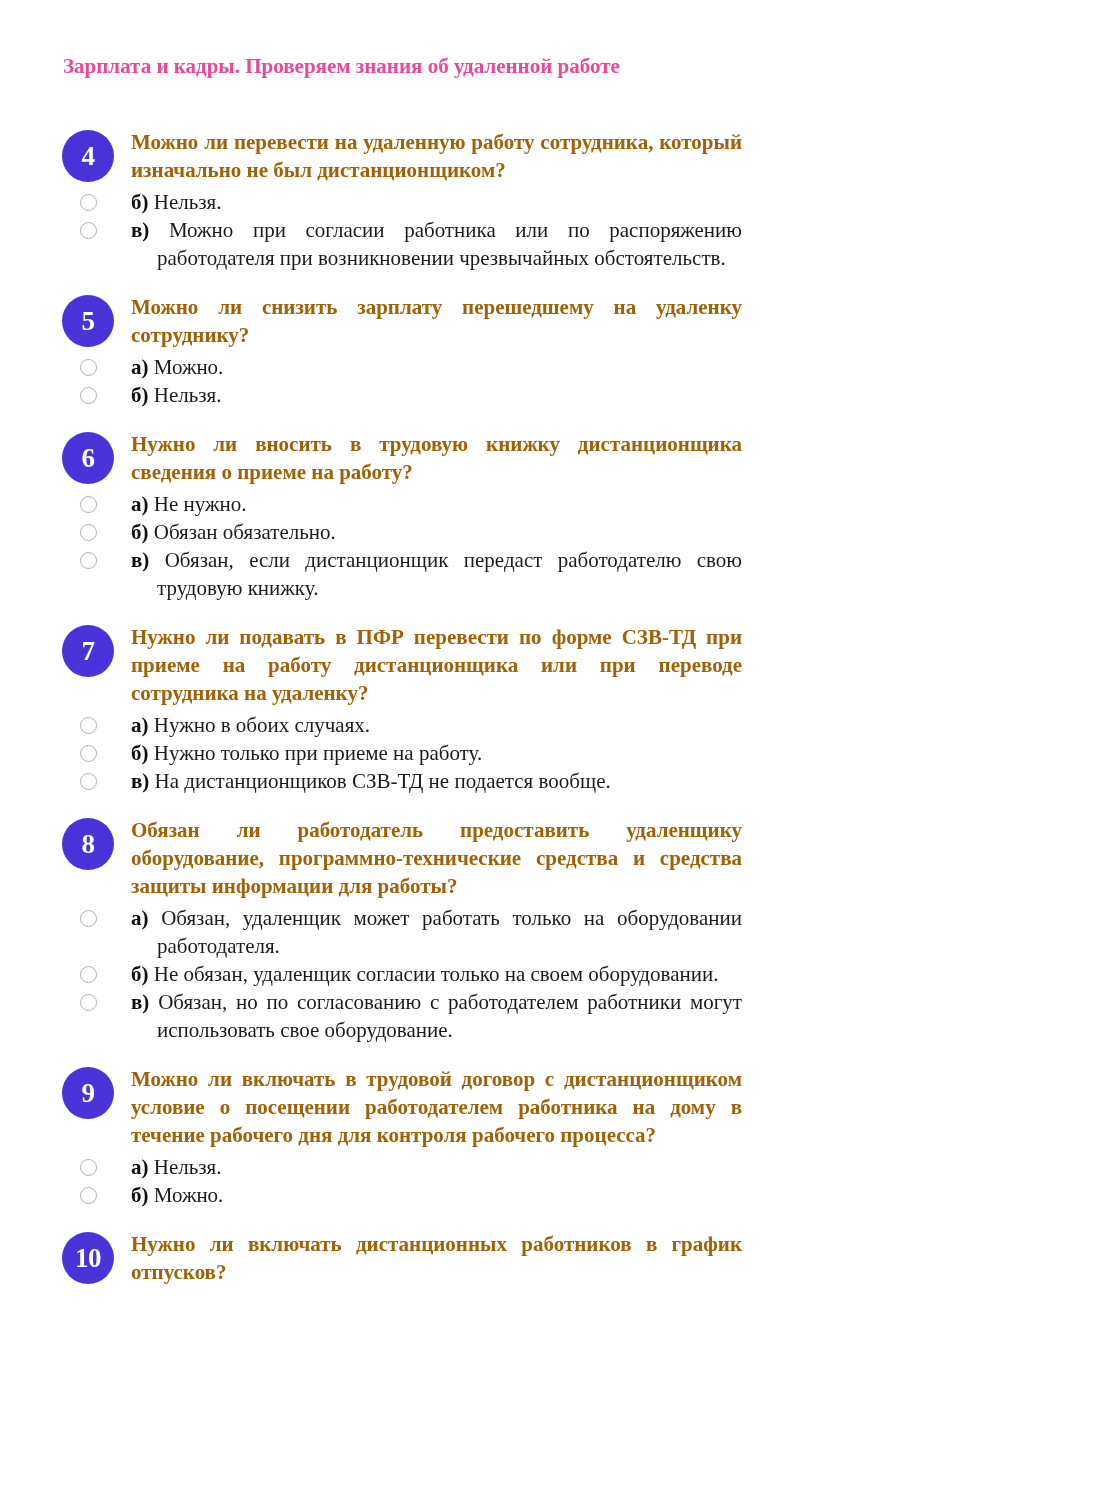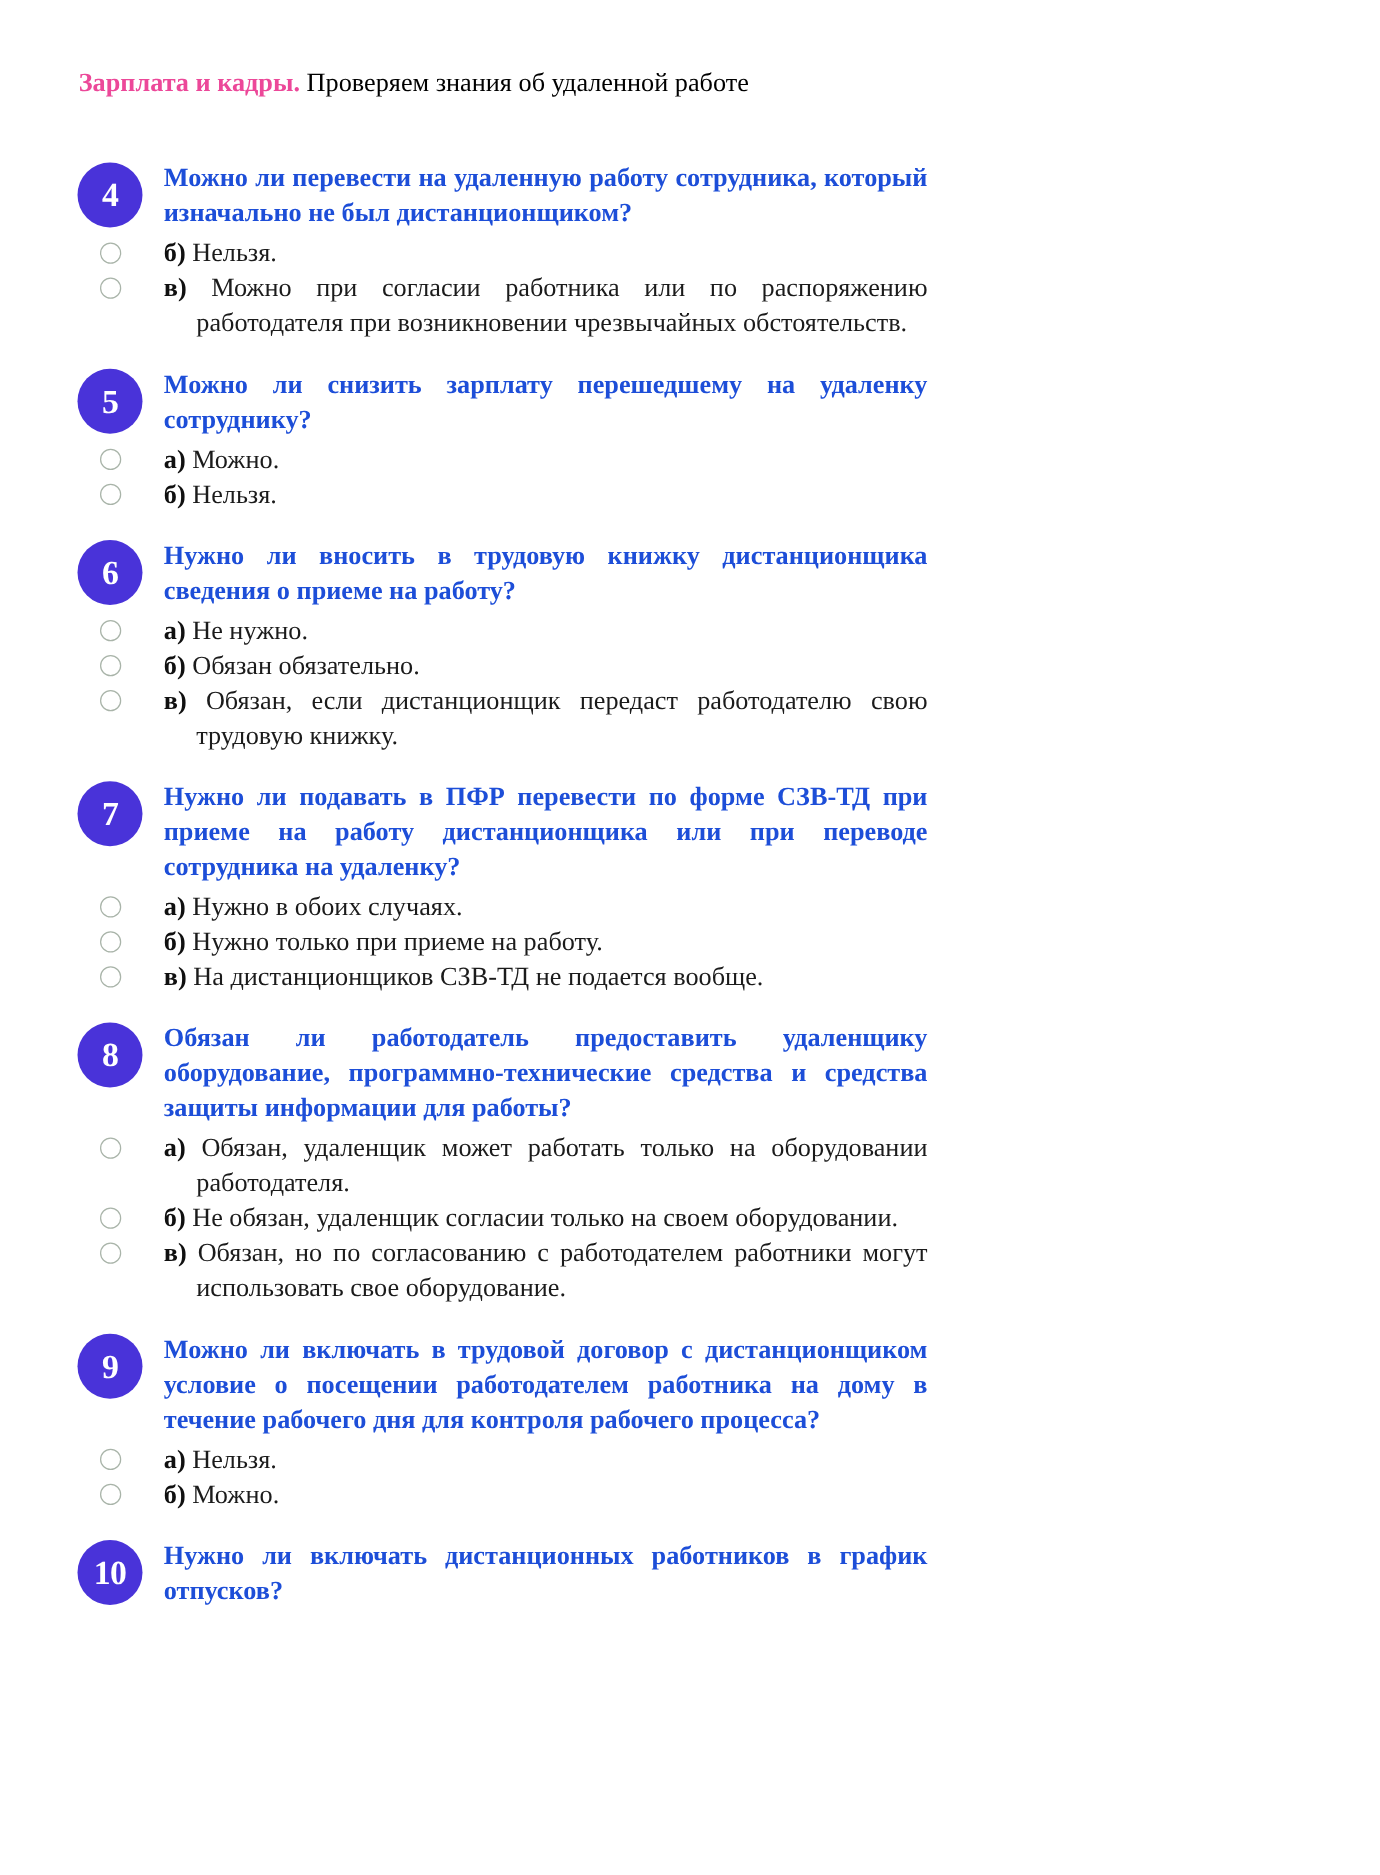--- a/index.html
+++ b/index.html
@@ -15,21 +15,21 @@
     position:absolute;inset:0;
     padding:52px 0 0 0;
   }
   
   .header{
     margin:0 0 0 63px;
     font-size:21px;
     line-height:28px;
   }
   .header .hb{font-weight:700;color:#ec4899;}
-  .header .hr{font-weight:400;color:#000000;}
+  .header .hr{font-weight:700;color:#ec4899;}
   
   .quiz{margin-top:48px;}
   .question{margin:0 0 21px 0;}
   .q-head{
     display:grid;
     grid-template-columns:69px 611px;
     align-items:start;
   }
   .q-num{
     width:52px;height:52px;
@@ -41,21 +41,21 @@
     font-size:27px;
     display:flex;align-items:center;justify-content:center;
     letter-spacing:-0.5px;
   }
   .q-head{margin-left:62px;}
   .q-title{
     margin:0 0 4px 0;
     font-weight:700;
     font-size:21px;
     line-height:28px;
-    color:#1d4ed8;
+    color:#a16207;
     text-align:justify;
   }
   .option{
     display:grid;
     grid-template-columns:69px 611px;
     margin-left:62px;
     align-items:start;
   }
   .radio{
     box-sizing:border-box;

